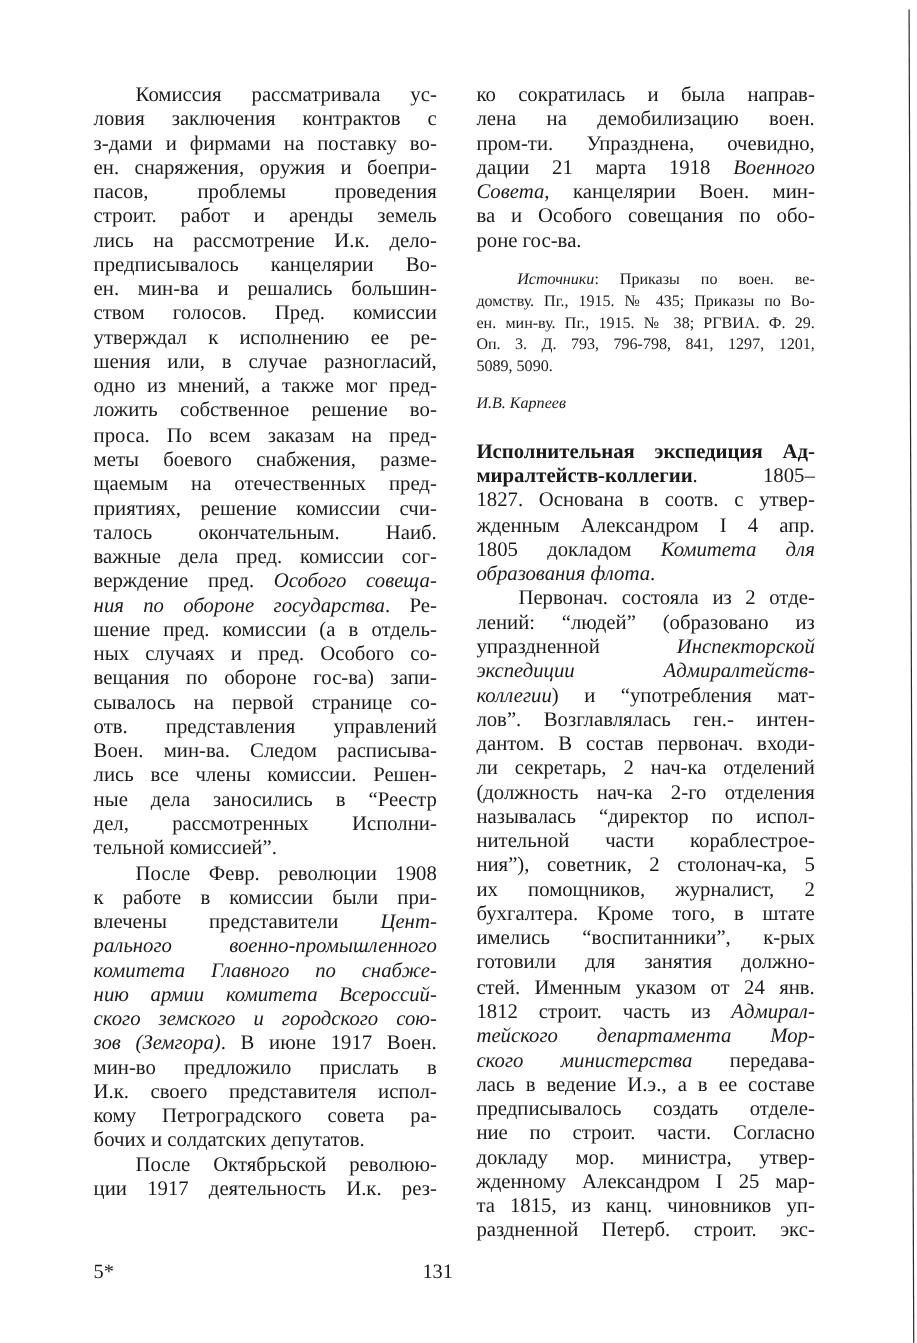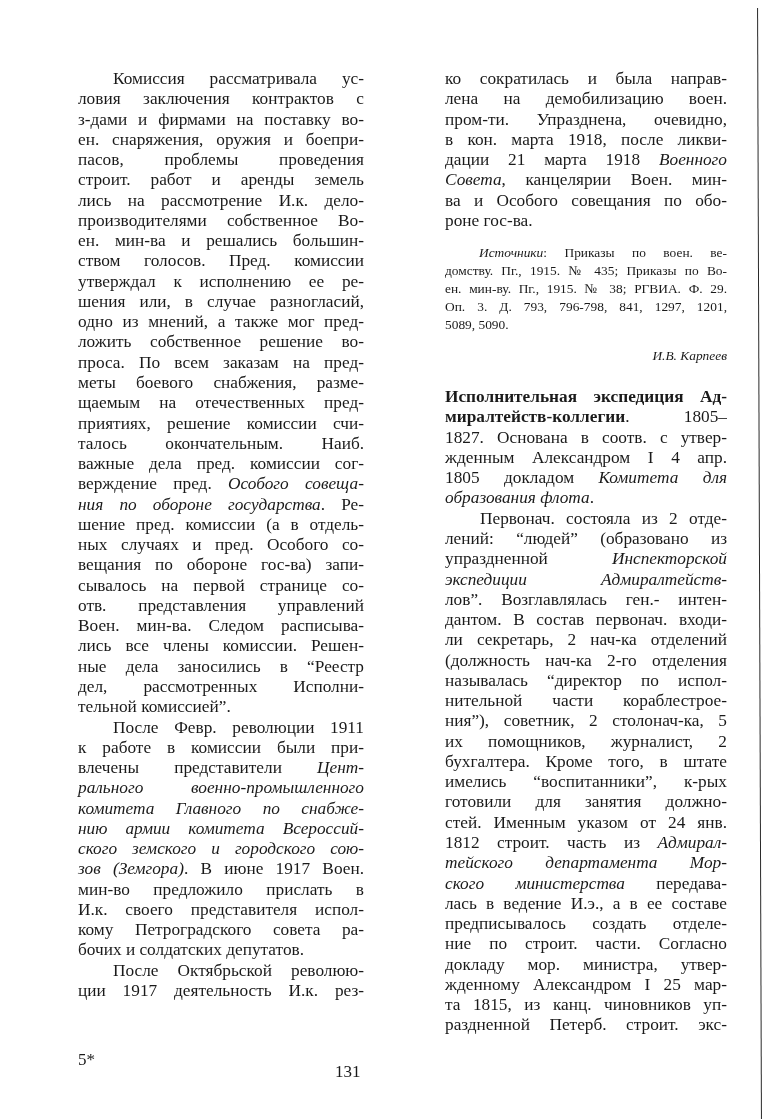--- a/index.html
+++ b/index.html
@@ -1,51 +1,51 @@
 <!DOCTYPE html>
 <html><head>
 <meta charset="utf-8">
 <style>
   html, body { margin:0; padding:0; }
   body { width:764px; height:1119px; background:#ffffff; position:relative; overflow:hidden;
          font-family:"Liberation Serif", "DejaVu Serif", serif; color:#1a1a1a; }
   .page-edge { position:absolute; left:759px; top:8px; width:1px; height:1111px; background:#2a2a2a; transform:skewX(0.2deg); }
   .col { position:absolute; }
   #col-left { left:78px; top:69px; width:286px; }
-  #col-right { left:397px; top:69px; width:282px;margin-left:48px; }
+  #col-right { left:397px; top:69px; width:282px; }
   .ln { display:block; height:20.27px; line-height:20.27px; font-size:17.3px; white-space:nowrap;
         text-align:justify; text-align-last:justify; overflow:visible; }
   .ln.last { text-align-last:left; }
   .ln.indent { padding-left:35px; }
   .it { font-style:italic; }
   .b { font-weight:bold; }
   .src { font-size:13.4px; height:18px; line-height:18px; }
   .src.indent { padding-left:34px; }
-  .author { display:block; text-align:right; font-style:italic; font-size:13.4px; height:18px; line-height:18px; }
+  .author { display:block; text-align:left; font-style:italic; font-size:13.4px; height:18px; line-height:18px; }
   .gap-src-top { height:13px; }
   .gap-author-top { height:13px; }
   .gap-head-top { height:22px; }
   .footer { position:absolute; top:1050px; font-size:17px; }
   #footer-sig { left:78px; }
-  #footer-page { left:335px;margin-top:12px; }
+  #footer-page { left:352px; }
 </style>
 </head>
 <body>
 
 <div class="page-edge"></div>
 
 <div class="col" id="col-left">
   <span class="ln indent">Комиссия рассматривала ус-</span>
   <span class="ln">ловия заключения контрактов с</span>
   <span class="ln">з-дами и фирмами на поставку во-</span>
   <span class="ln">ен. снаряжения, оружия и боепри-</span>
   <span class="ln">пасов, проблемы проведения</span>
   <span class="ln">строит. работ и аренды земель</span>
   <span class="ln">лись на рассмотрение И.к. дело-</span>
-  <span class="ln">производителями собственное Во-</span>
+  <span class="ln">предписывалось канцелярии Во-</span>
   <span class="ln">ен. мин-ва и решались большин-</span>
   <span class="ln">ством голосов. Пред. комиссии</span>
   <span class="ln">утверждал к исполнению ее ре-</span>
   <span class="ln">шения или, в случае разногласий,</span>
   <span class="ln">одно из мнений, а также мог пред-</span>
   <span class="ln">ложить собственное решение во-</span>
   <span class="ln">проса. По всем заказам на пред-</span>
   <span class="ln">меты боевого снабжения, разме-</span>
   <span class="ln">щаемым на отечественных пред-</span>
   <span class="ln">приятиях, решение комиссии счи-</span>
@@ -56,41 +56,40 @@
   <span class="ln">шение пред. комиссии (а в отдель-</span>
   <span class="ln">ных случаях и пред. Особого со-</span>
   <span class="ln">вещания по обороне гос-ва) запи-</span>
   <span class="ln">сывалось на первой странице со-</span>
   <span class="ln">отв. представления управлений</span>
   <span class="ln">Воен. мин-ва. Следом расписыва-</span>
   <span class="ln">лись все члены комиссии. Решен-</span>
   <span class="ln">ные дела заносились в “Реестр</span>
   <span class="ln">дел, рассмотренных Исполни-</span>
   <span class="ln last">тельной комиссией”.</span>
-  <span class="ln indent">После Февр. революции 1911</span>
+  <span class="ln indent">После Февр. революции 1908</span>
   <span class="ln">к работе в комиссии были при-</span>
   <span class="ln"><span>влечены представители </span><span class="it">Цент-</span></span>
   <span class="ln it">рального военно-промышленного</span>
   <span class="ln it">комитета Главного по снабже-</span>
   <span class="ln it">нию армии комитета Всероссий-</span>
   <span class="ln it">ского земского и городского сою-</span>
   <span class="ln"><span class="it">зов (Земгора)</span><span>. В июне 1917 Воен.</span></span>
   <span class="ln">мин-во предложило прислать в</span>
   <span class="ln">И.к. своего представителя испол-</span>
   <span class="ln">кому Петроградского совета ра-</span>
   <span class="ln last">бочих и солдатских депутатов.</span>
   <span class="ln indent">После Октябрьской революю-</span>
   <span class="ln">ции 1917 деятельность И.к. рез-</span>
 </div>
 
 <div class="col" id="col-right">
   <span class="ln">ко сократилась и была направ-</span>
   <span class="ln">лена на демобилизацию воен.</span>
   <span class="ln">пром-ти. Упразднена, очевидно,</span>
-  <span class="ln">в кон. марта 1918, после ликви-</span>
   <span class="ln"><span>дации 21 марта 1918 </span><span class="it">Военного</span></span>
   <span class="ln"><span class="it">Совета</span><span>, канцелярии Воен. мин-</span></span>
   <span class="ln">ва и Особого совещания по обо-</span>
   <span class="ln last">роне гос-ва.</span>
 
   <div class="gap-src-top"></div>
   <div>
     <span class="ln src indent"><span class="it">Источники</span><span>: Приказы по воен. ве-</span></span>
     <span class="ln src">домству. Пг., 1915. № 435; Приказы по Во-</span>
     <span class="ln src">ен. мин-ву. Пг., 1915. № 38; РГВИА. Ф. 29.</span>
@@ -105,20 +104,21 @@
     <span class="ln b">Исполнительная экспедиция Ад-</span>
     <span class="ln"><span class="b">миралтейств-коллегии</span><span>. 1805–</span></span>
     <span class="ln">1827. Основана в соотв. с утвер-</span>
     <span class="ln">жденным Александром I 4 апр.</span>
     <span class="ln"><span>1805 докладом </span><span class="it">Комитета для</span></span>
     <span class="ln last"><span class="it">образования флота</span><span>.</span></span>
     <span class="ln indent">Первонач. состояла из 2 отде-</span>
     <span class="ln">лений: “людей” (образовано из</span>
     <span class="ln"><span>упраздненной </span><span class="it">Инспекторской</span></span>
     <span class="ln it">экспедиции Адмиралтейств-</span>
+    <span class="ln"><span class="it">коллегии</span><span>) и “употребления мат-</span></span>
     <span class="ln">лов”. Возглавлялась ген.- интен-</span>
     <span class="ln">дантом. В состав первонач. входи-</span>
     <span class="ln">ли секретарь, 2 нач-ка отделений</span>
     <span class="ln">(должность нач-ка 2-го отделения</span>
     <span class="ln">называлась “директор по испол-</span>
     <span class="ln">нительной части кораблестрое-</span>
     <span class="ln">ния”), советник, 2 столонач-ка, 5</span>
     <span class="ln">их помощников, журналист, 2</span>
     <span class="ln">бухгалтера. Кроме того, в штате</span>
     <span class="ln">имелись “воспитанники”, к-рых</span>

